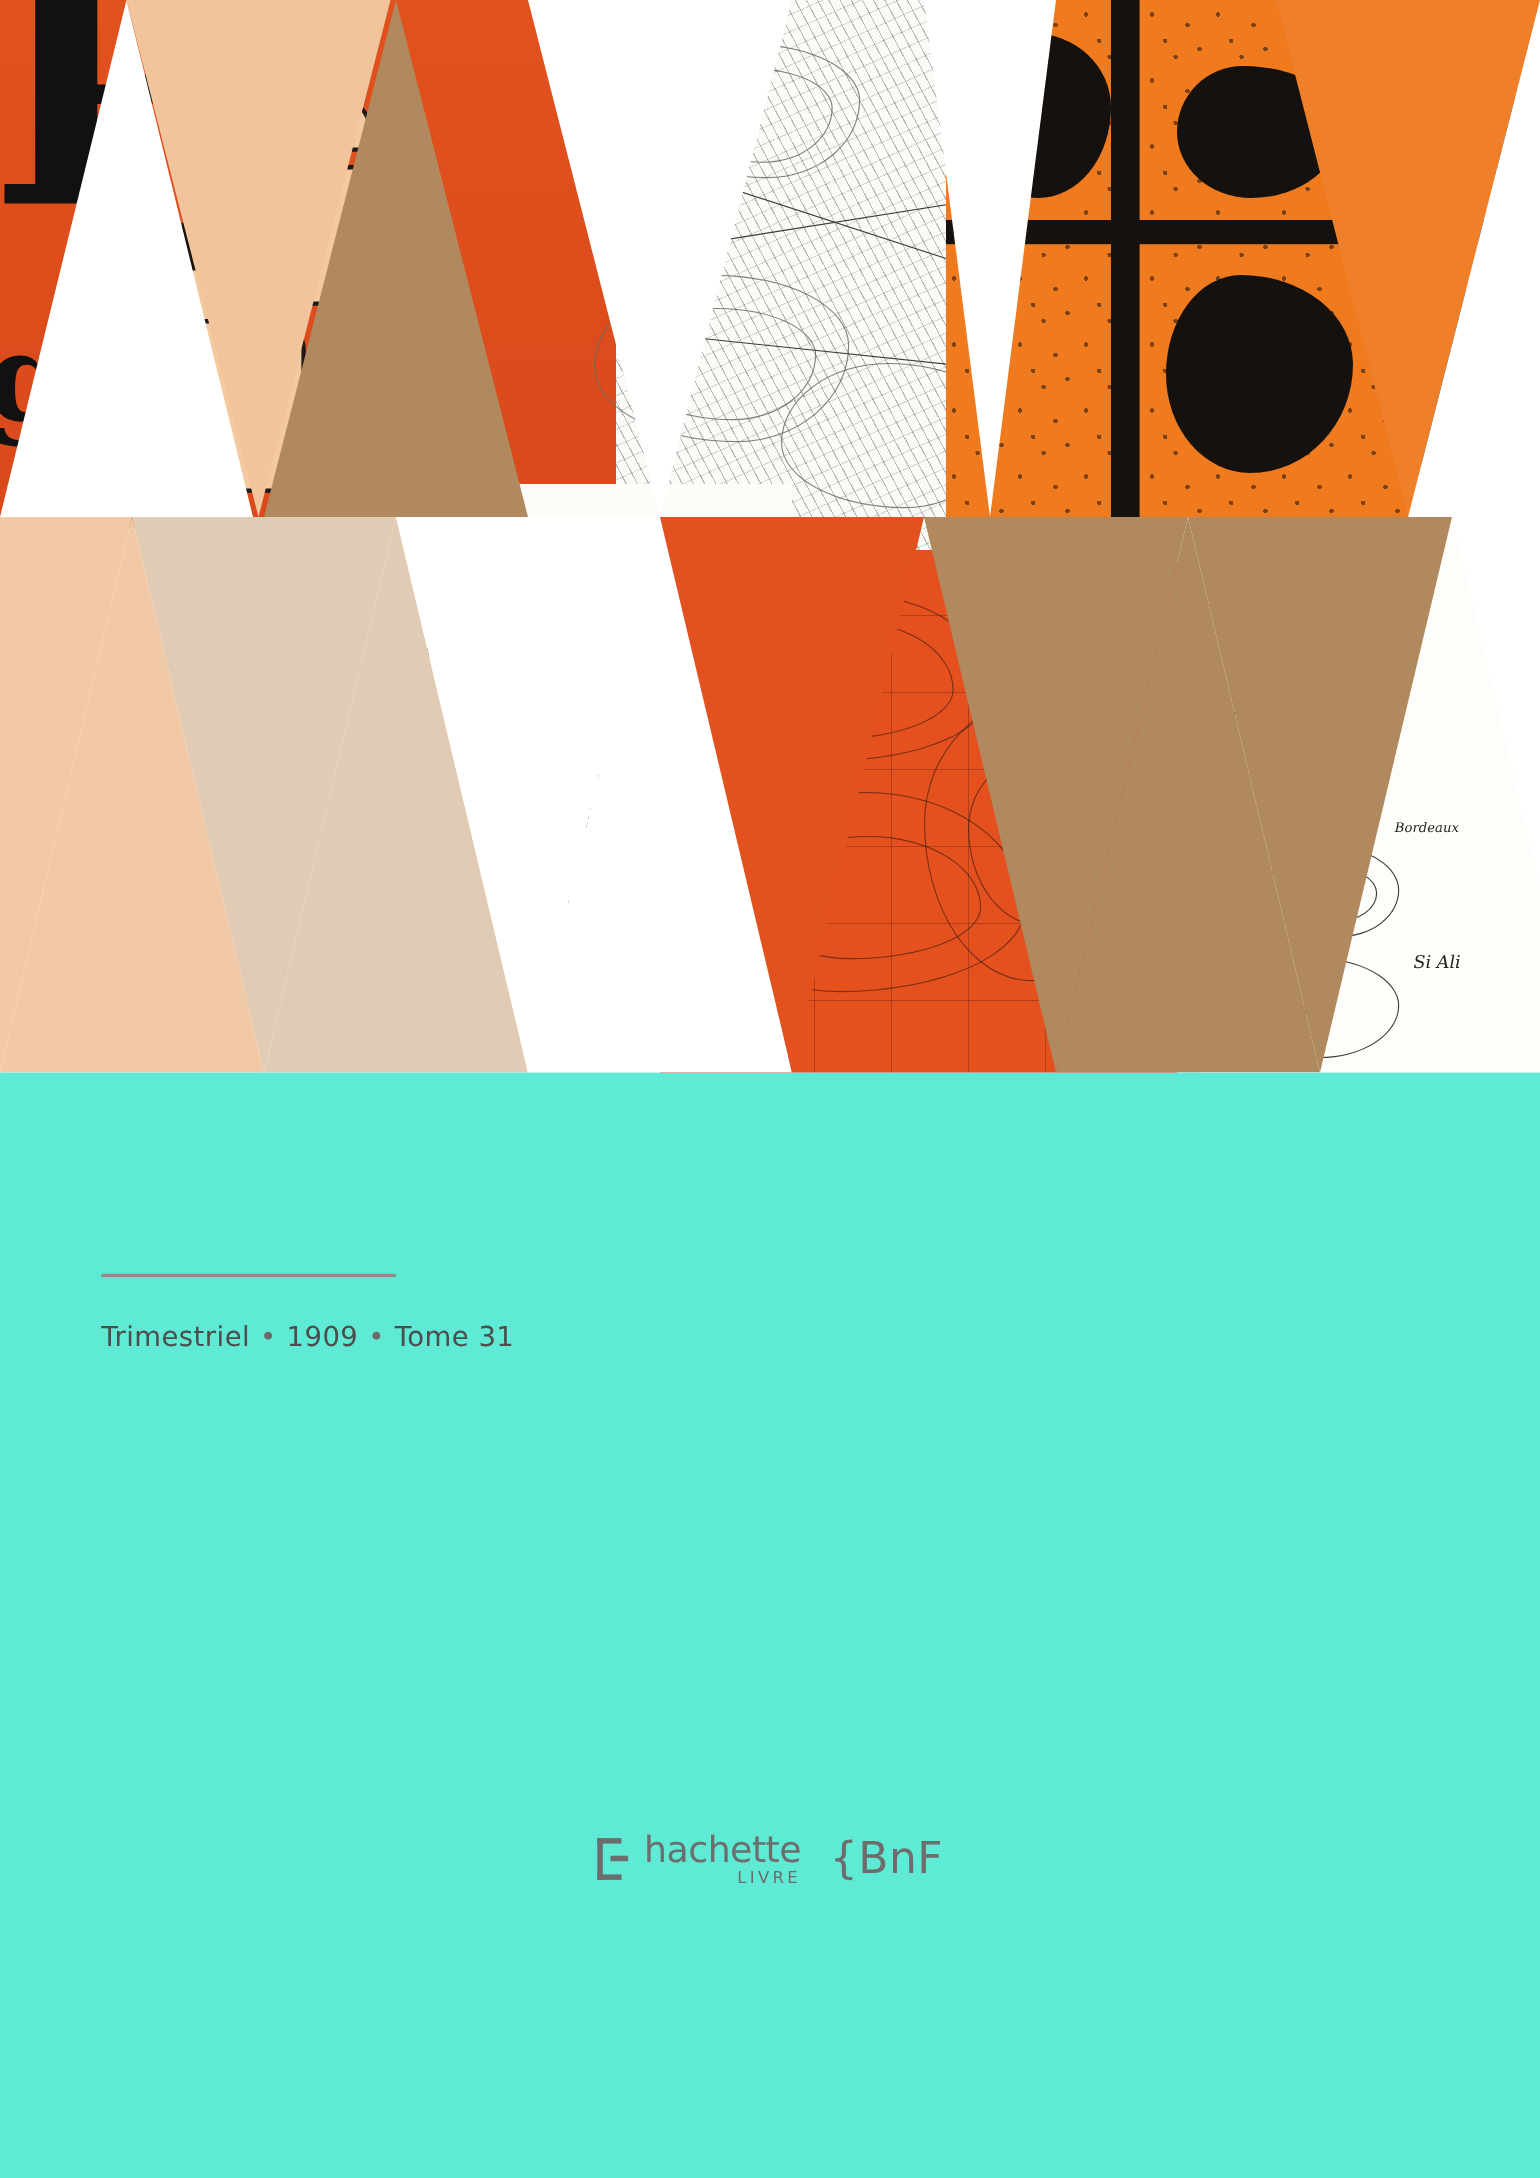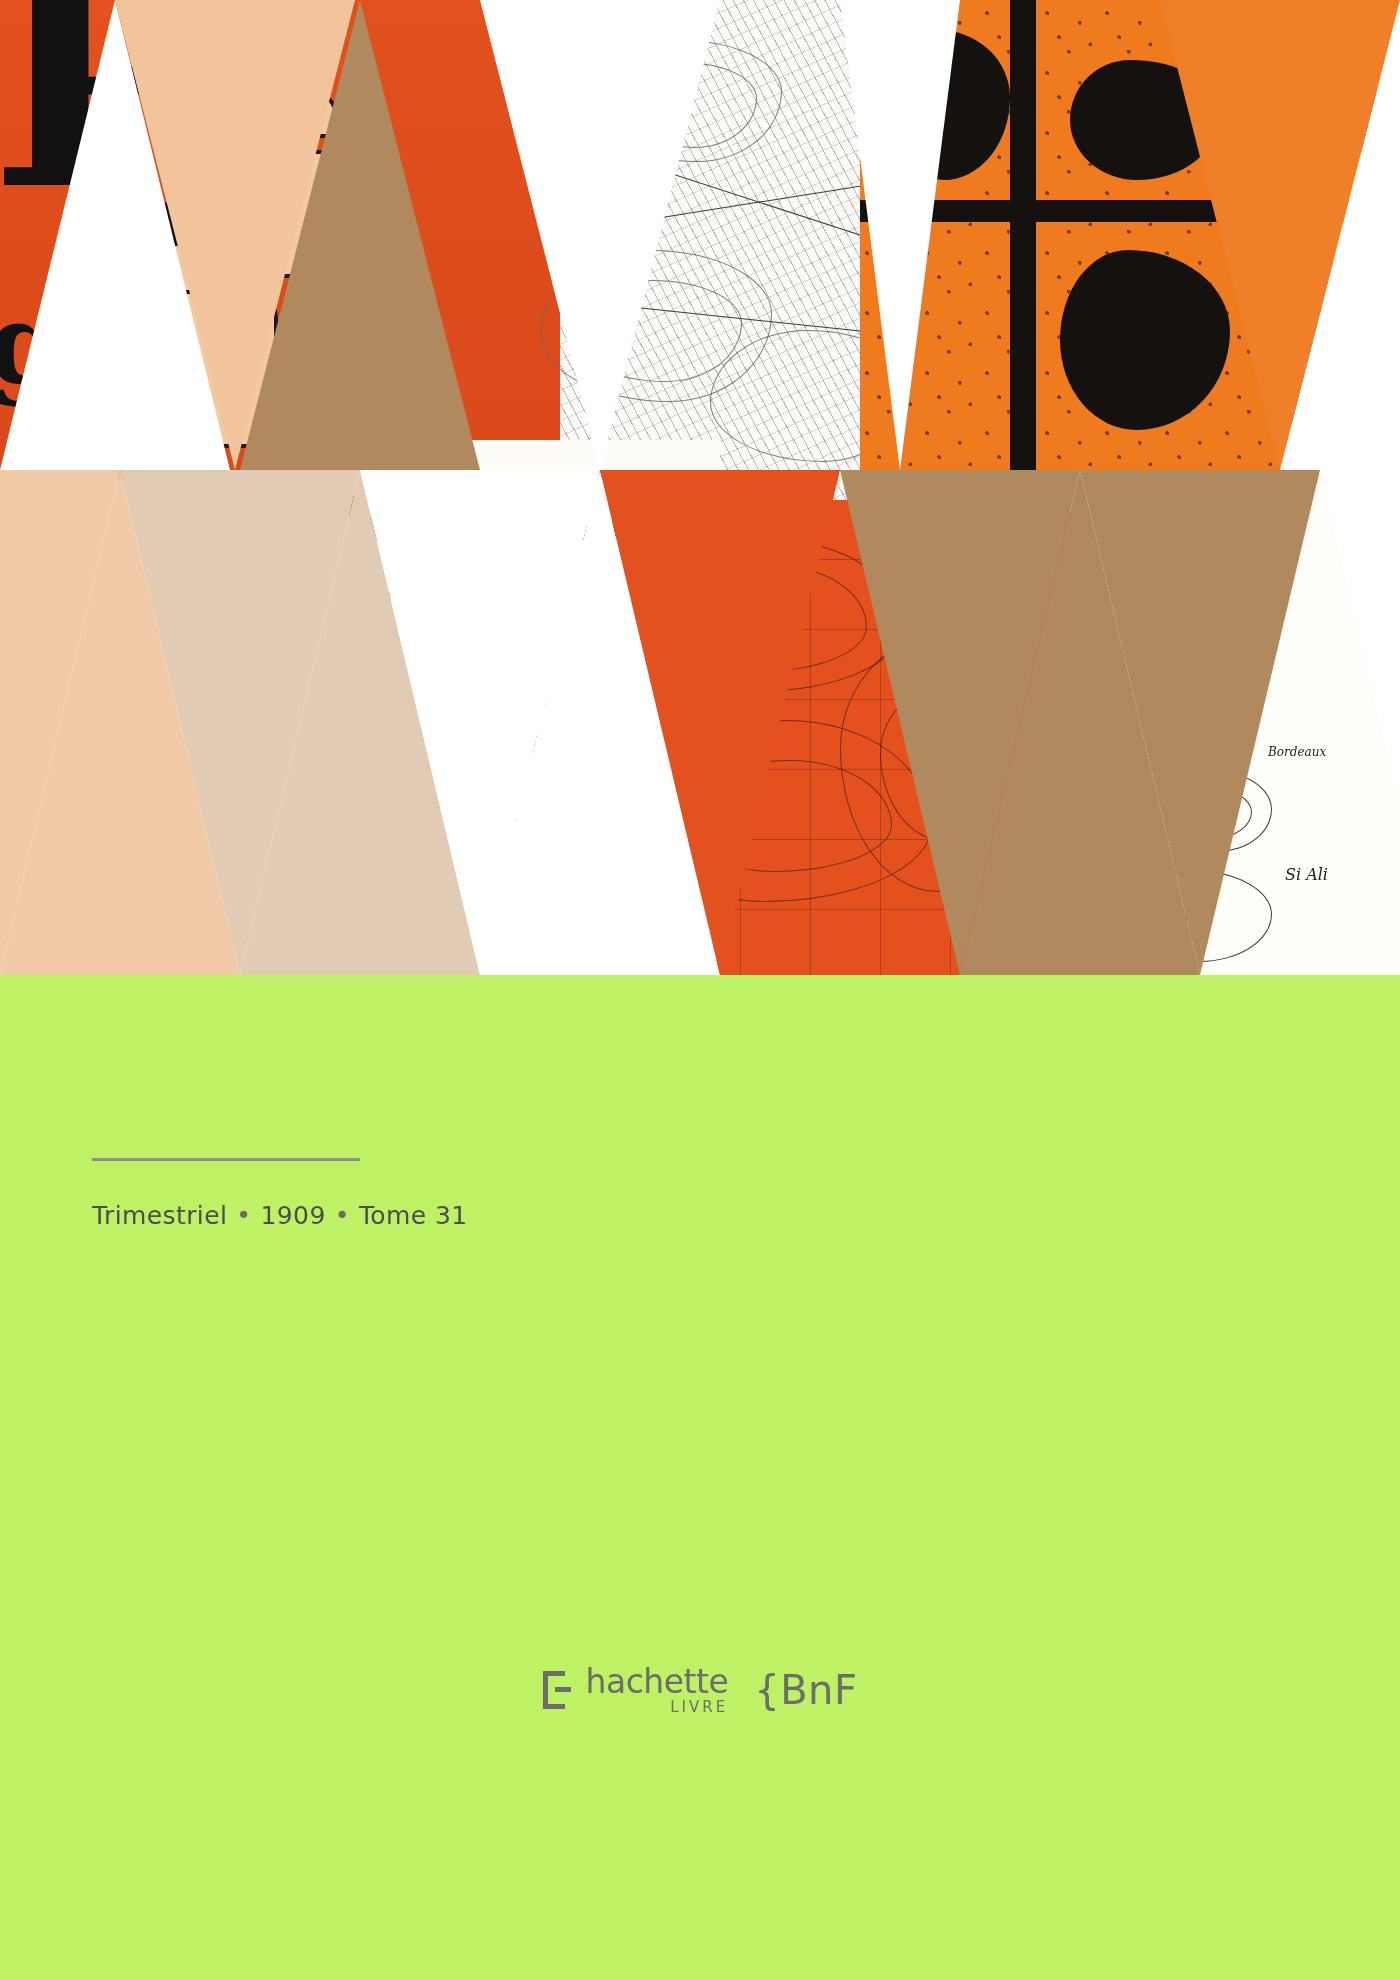--- a/index.html
+++ b/index.html
@@ -14,21 +14,21 @@
     position: relative;
     overflow: hidden;
   }
 
   .page {
     position: absolute;
     left: 0;
     top: 0;
     width: 1400px;
     height: 1980px;
-    background: #bef264;
+    background: #5eead4;
   }
 
   
   .cover-art {
     position: absolute;
     left: 0;
     top: 0;
     width: 1400px;
     height: 975px;
     overflow: hidden;
@@ -348,21 +348,20 @@
         <div class="grid"></div>
         <div class="ct" style="left:40px;  top:40px;  width:260px; height:150px;"></div>
         <div class="ct" style="left:75px;  top:65px;  width:190px; height:105px;"></div>
         <div class="ct" style="left:30px;  top:220px; width:300px; height:180px;"></div>
         <div class="ct" style="left:80px;  top:260px; width:210px; height:110px;"></div>
         <div class="ct" style="left:240px; top:130px; width:220px; height:260px;"></div>
         <div class="ct" style="left:280px; top:180px; width:150px; height:160px;"></div>
       </div>
 
       <div class="pulp">
-        <div class="pt t1">INARD</div>
         <div class="pt t2">hachette</div>
         <div class="stamp"></div>
         <div class="stamp-txt">71486</div>
         <div class="pt t4">2</div>
       </div>
 
       <div class="figs">
         <div class="cap" style="left:90px;  top:0;"></div>
         <div class="head" style="left:20px;  top:110px;"></div>
         <div class="hair" style="left:21px;  top:112px;"></div>

